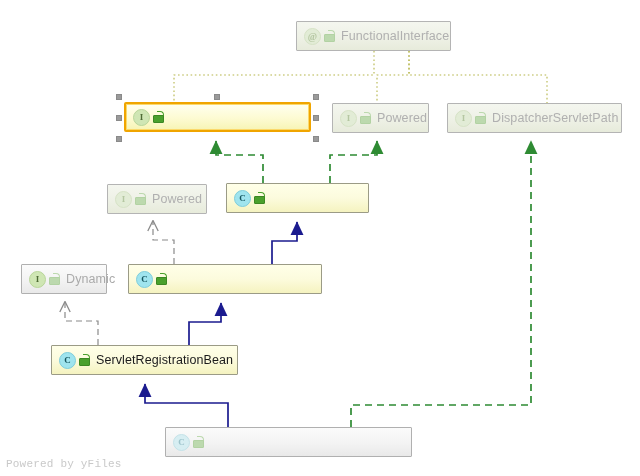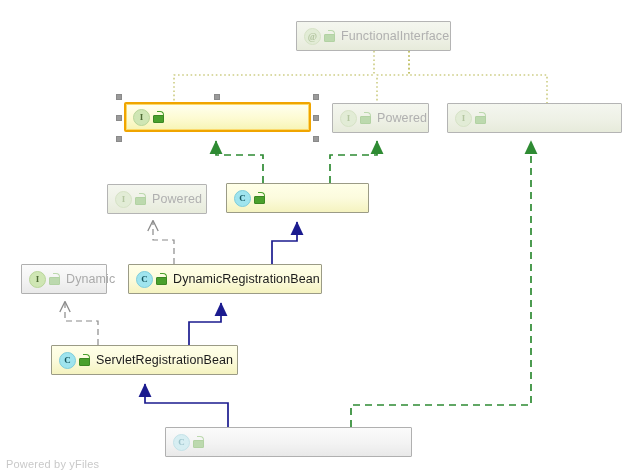--- a/index.html
+++ b/index.html
@@ -154,20 +154,21 @@
     box-sizing: border-box;
   }
   
   #watermark {
     position: absolute;
     left: 6px;
     bottom: 6px;
     font-size: 11px;
     color: #c9c9c9;
     letter-spacing: 0.2px;
+    font-family: Liberation Mono, monospace;
   }
 </style>
 </head>
 <body>
 
 <div id="canvas">
 
   <svg id="edge-layer" viewBox="0 0 640 476" width="640" height="476">
     <defs>
       <marker id="arrow-green" viewBox="0 0 12 12" refX="10.5" refY="6" markerWidth="9" markerHeight="9" orient="auto-start-reverse">
@@ -251,20 +252,21 @@
     </span>
     <span class="node-label">Powered</span>
   </div>
 
   <div class="node dim" style="left:447px; top:103px; width:175px;">
     <span class="type-icon iface">I</span>
     <span class="lock-icon">
       <span class="shackle"></span>
         <span class="body"></span>
     </span>
+    <span class="node-label">DispatcherServletPath</span>
   </div>
 
   <div class="node dim" style="left:107px; top:184px; width:100px;">
     <span class="type-icon iface">I</span>
     <span class="lock-icon">
       <span class="shackle"></span>
         <span class="body"></span>
     </span>
     <span class="node-label">Powered</span>
   </div>
@@ -285,21 +287,20 @@
     </span>
     <span class="node-label">Dynamic</span>
   </div>
 
   <div class="node normal" style="left:128px; top:264px; width:194px;">
     <span class="type-icon cls">C</span>
     <span class="lock-icon">
       <span class="shackle"></span>
         <span class="body"></span>
     </span>
-    <span class="node-label">DynamicRegistrationBean</span>
   </div>
 
   <div class="node normal" style="left:51px; top:345px; width:187px;">
     <span class="type-icon cls">C</span>
     <span class="lock-icon">
       <span class="shackle"></span>
         <span class="body"></span>
     </span>
     <span class="node-label">ServletRegistrationBean</span>
   </div>

